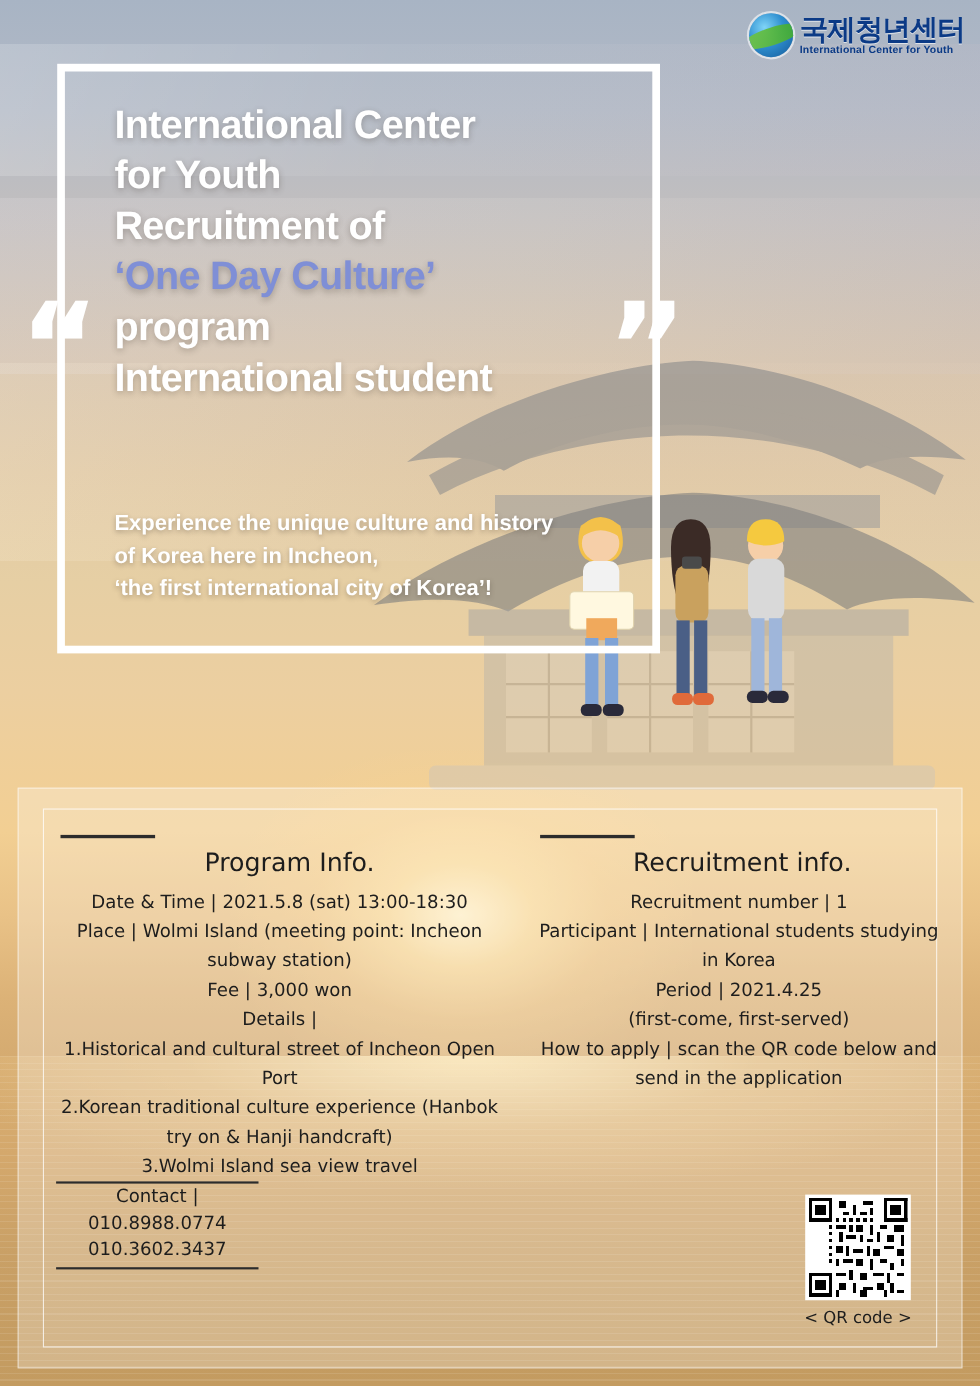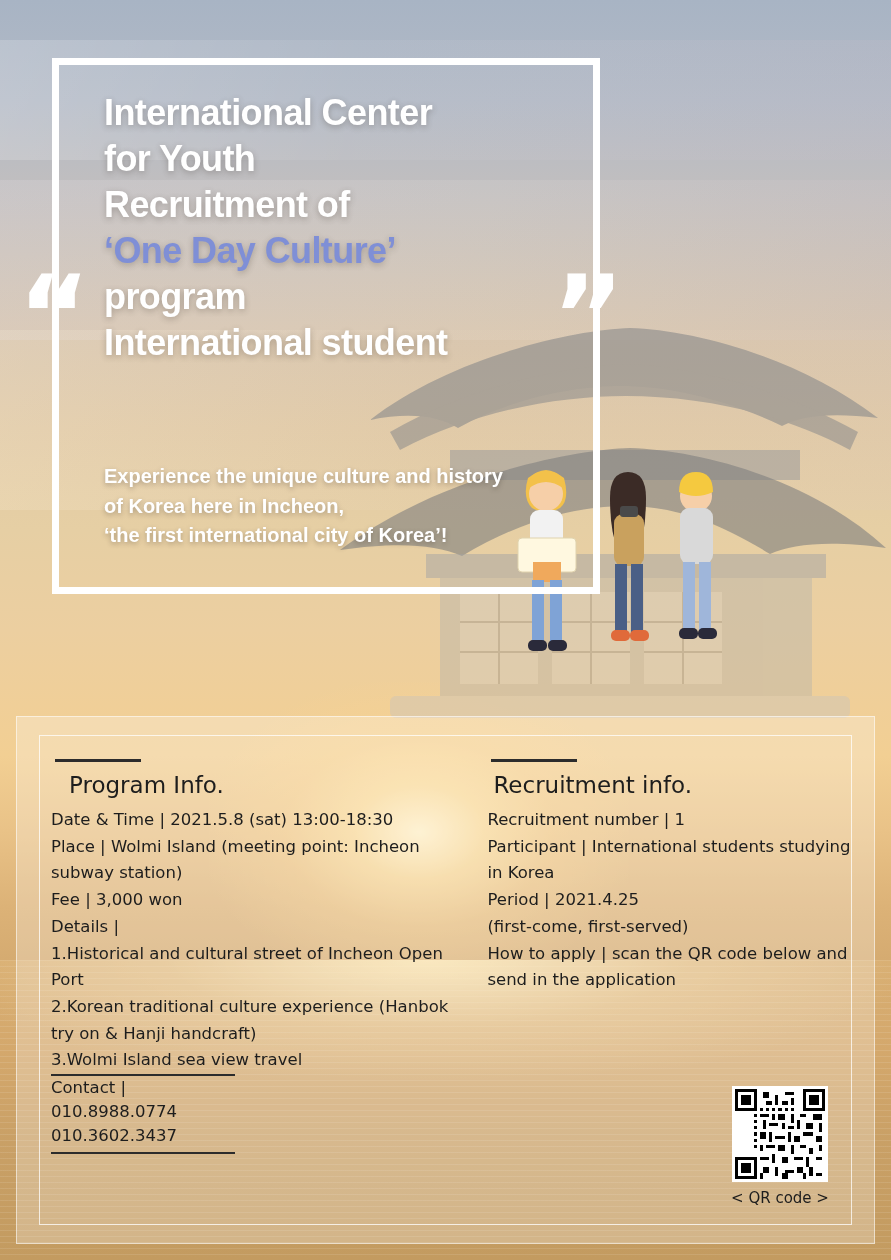--- a/index.html
+++ b/index.html
@@ -138,21 +138,21 @@
     position: absolute; left: 16px; top: 716px; right: 16px; bottom: 16px;
     background: rgba(255,255,255,0.26);
     border: 1px solid rgba(255,255,255,0.55);
   }
   .panel-inner {
     position: absolute; left: 22px; top: 18px; right: 22px; bottom: 18px;
     border: 1px solid rgba(255,255,255,0.75);
   }
   .cols {
     position: absolute; left: 34px; right: 18px; top: 42px; bottom: 12px;
-    display: flex; gap: 30px;
+    display: flex; gap: 30px; text-align: center;
   }
   .col { width: 430px; }
   .col.right { width: 390px; }
   .rule {
     width: 86px; height: 3px; background: #2c2c2c; margin-left: 4px; margin-bottom: 10px;
   }
   .col-title {
     font-size: 23px; font-weight: 400; color: #1d1d1d; margin-left: 18px; margin-bottom: 9px;
     font-family: "DejaVu Sans", sans-serif;
   }
@@ -255,20 +255,27 @@
         <path d="M179 42 q0 -20 17 -20 q17 0 17 20 q-17 8 -34 0Z" fill="#f5c93f"></path>
         <rect x="180" y="58" width="33" height="56" rx="9" fill="#d9d9d9"></rect>
         <rect x="183" y="112" width="12" height="68" fill="#9fb6da"></rect>
         <rect x="199" y="112" width="12" height="68" fill="#9fb6da"></rect>
         <rect x="179" y="178" width="19" height="11" rx="5" fill="#2a2a3a"></rect>
         <rect x="198" y="178" width="19" height="11" rx="5" fill="#2a2a3a"></rect>
       </g>
     </svg>
   </div>
 
+  <div class="logo">
+    <div class="logo-globe"></div>
+    <div class="logo-text">
+      <div class="logo-ko">국제청년센터</div>
+      <div class="logo-en">International Center for Youth</div>
+    </div>
+  </div>
 
   <div class="frame"></div>
   <div class="quote quote-open">“</div>
   <div class="quote quote-close">”</div>
 
   <div class="headline">
     <div>International Center</div>
     <div>for Youth</div>
     <div>Recruitment of</div>
     <div class="accent">‘One Day Culture’</div>

